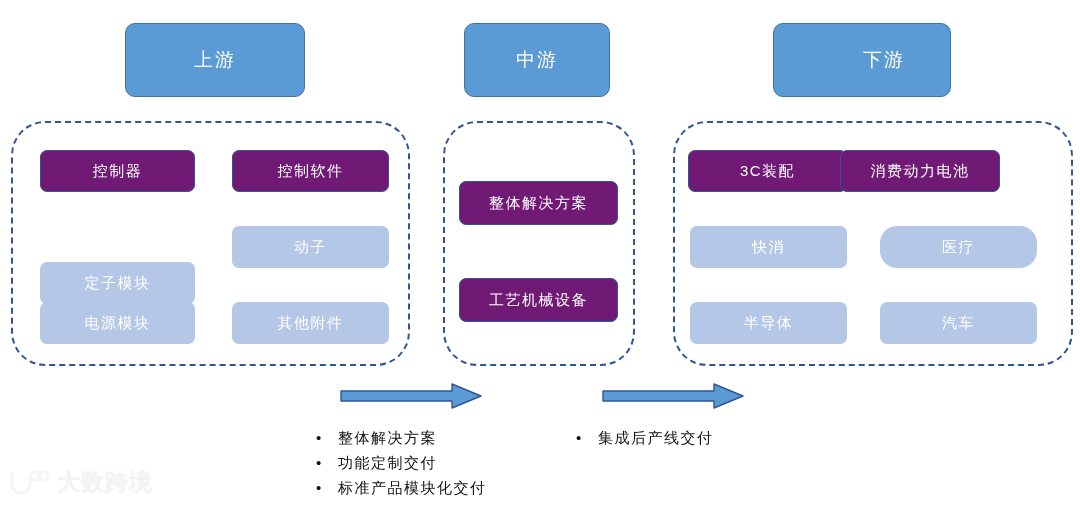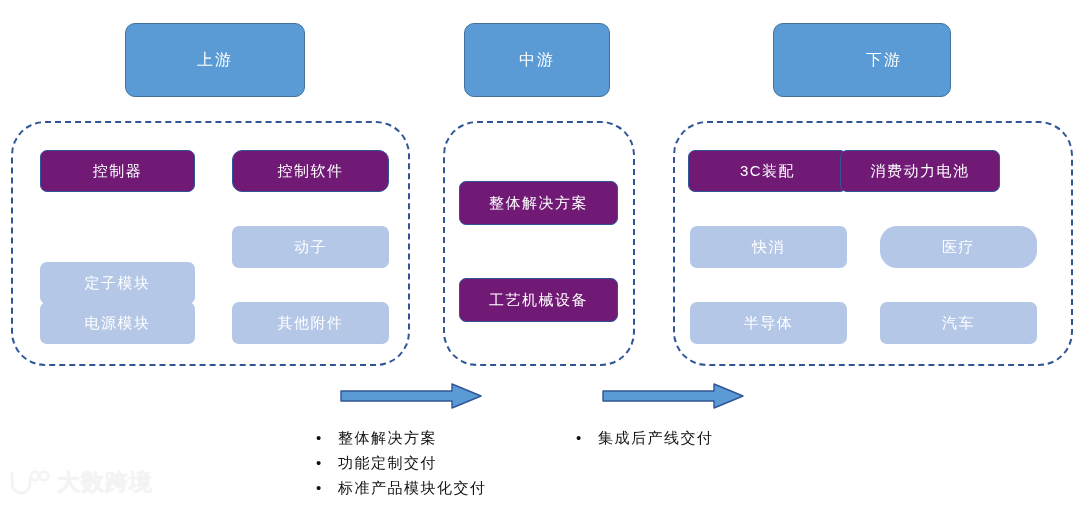--- a/index.html
+++ b/index.html
@@ -22,21 +22,21 @@
     height: 507px;
   }
 
   
   .tier-header {
     position: absolute;
     background: #5b9bd5;
     border: 1px solid #41719c;
     border-radius: 10px;
     color: #ffffff;
-    font-size: 16px;
+    font-size: 19px;
     letter-spacing: 2px;
     display: flex;
     align-items: center;
     justify-content: center;
     box-sizing: border-box;
   }
 
   
   .tier-group {
     position: absolute;
@@ -127,21 +127,21 @@
   <div class="tier-header" style="left:125px; top:23px; width:180px; height:74px;">
     <span>上游</span>
   </div>
 
   <div class="tier-group" style="left:11px; top:121px; width:399px; height:245px;">
   </div>
 
   <div class="item-box dark" style="left:40px; top:150px; width:155px; height:42px;">
     <span>控制器</span>
   </div>
-  <div class="item-box dark" style="left:232px; top:150px; width:157px; height:42px;border-radius:10px;">
+  <div class="item-box dark" style="left:232px; top:150px; width:157px; height:42px;">
     <span>控制软件</span>
   </div>
 
   <div class="item-box light" style="left:40px; top:226px; width:155px; height:42px;margin-top:36px;">
     <span>定子模块</span>
   </div>
   <div class="item-box light" style="left:232px; top:226px; width:157px; height:42px;">
     <span>动子</span>
   </div>
 

